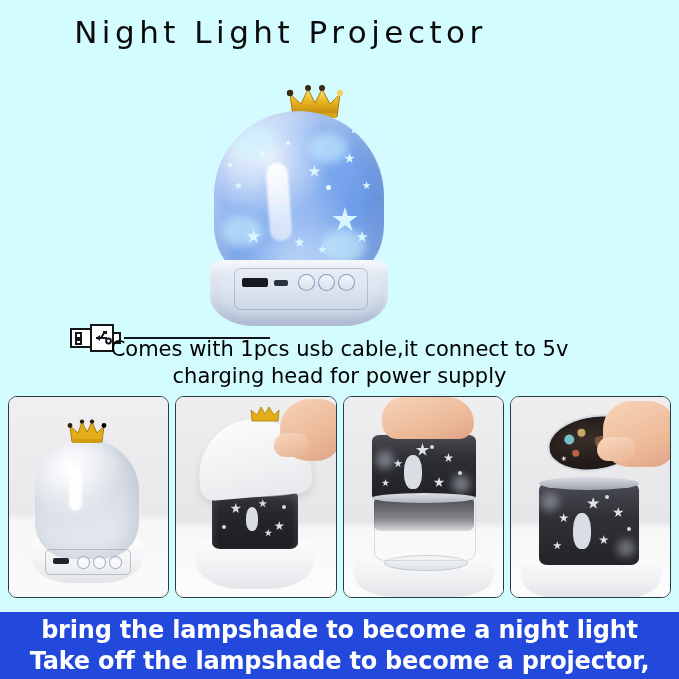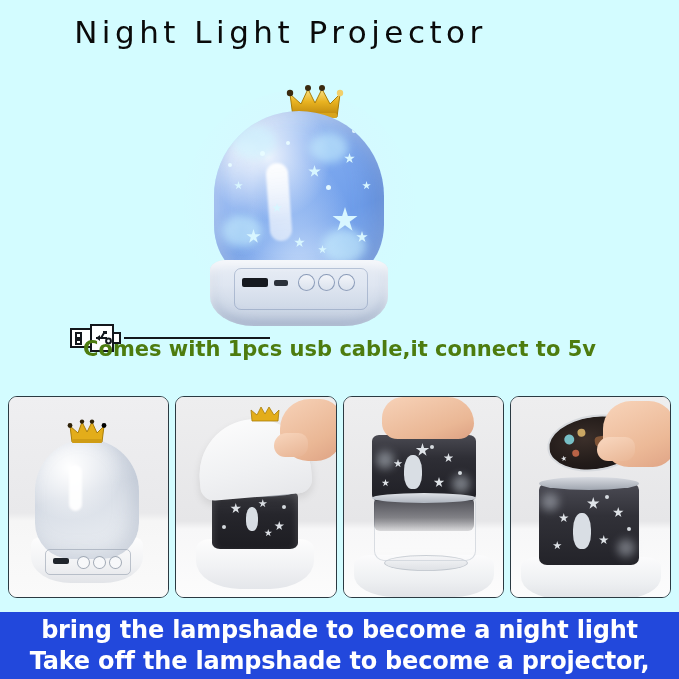--- a/index.html
+++ b/index.html
@@ -204,22 +204,22 @@
 
   
   .caption {
     position: absolute;
     left: 0;
     top: 336px;
     width: 679px;
     text-align: center;
     font-size: 21px;
     line-height: 27px;
-    font-weight: 700;
-    color: #4d7c0f;
+    font-weight: 400;
+    color: #000000;
     font-family: "DejaVu Sans", sans-serif;
   }
   .caption span { display: block; }
 
   
   .thumbs {
     position: absolute;
     left: 8px;
     top: 396px;
     width: 663px;
@@ -522,20 +522,21 @@
         <div class="slot"></div>
         <div class="btn-circle btn1"></div>
         <div class="btn-circle btn2"></div>
         <div class="btn-circle btn3"></div>
       </div>
     </div>
   </div>
 
   <div class="caption">
     <span>Comes with 1pcs usb cable,it connect to 5v</span>
+    <span>charging head for power supply</span>
   </div>
 
   <div class="thumbs">
 
     <div class="thumb">
       <div class="thumb-inner">
         <div class="bg-studio"></div>
         <div class="t1-base"></div>
         <div class="t1-dome">
             <div class="t1-hl"></div>

